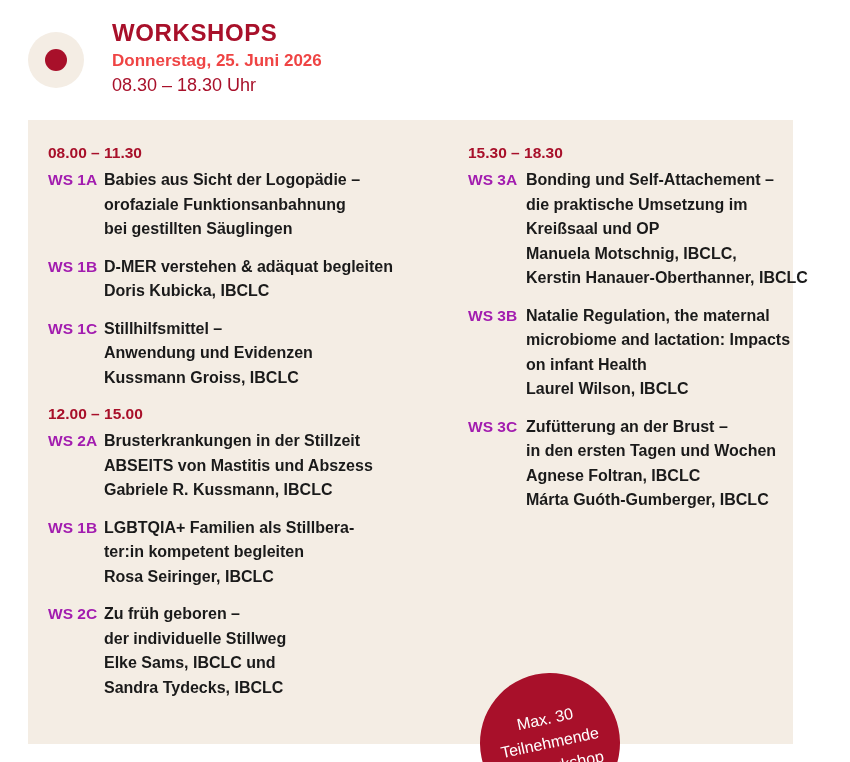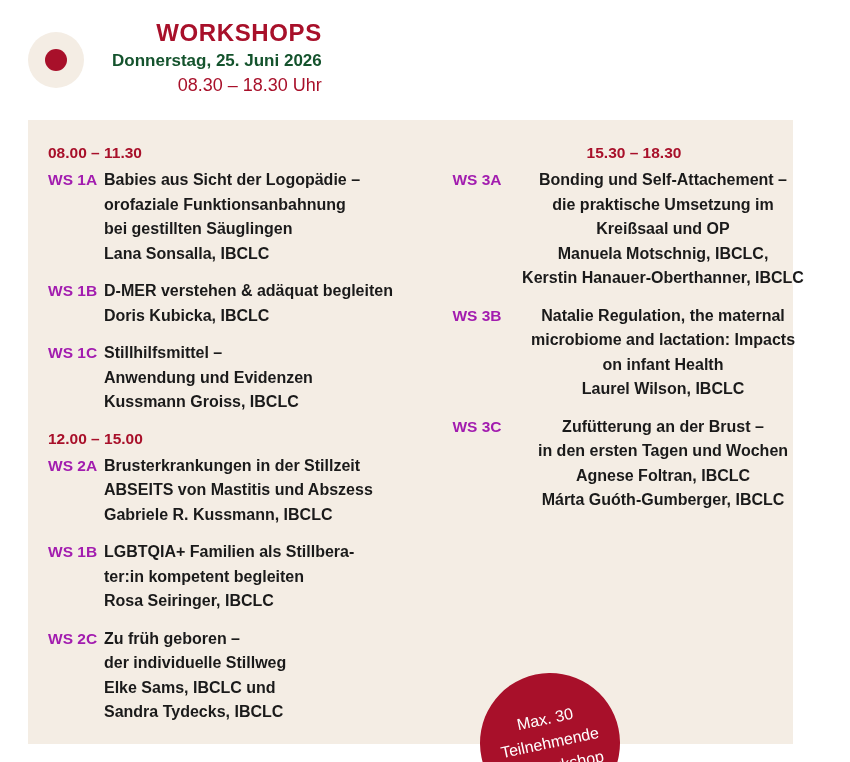--- a/index.html
+++ b/index.html
@@ -20,21 +20,20 @@
     height: 762px;
   }
 
   
   .header {
     position: absolute;
     left: 28px;
     top: 18px;
     width: 790px;
     height: 90px;
-    text-align: right;
   }
   .header-badge {
     position: absolute;
     left: 0px;
     top: 14px;
     width: 56px;
     height: 56px;
     border-radius: 50%;
     background: #f4ede4;
     display: flex;
@@ -55,21 +54,21 @@
   .header-title {
     font-size: 24px;
     font-weight: bold;
     letter-spacing: 0.6px;
     color: #a8102a;
     line-height: 30px;
   }
   .header-date {
     font-size: 17px;
     font-weight: bold;
-    color: #14532d;
+    color: #ef4444;
     line-height: 25px;
   }
   .header-time {
     font-size: 18px;
     font-weight: normal;
     color: #a8102a;
     line-height: 25px;
   }
 
   
@@ -80,21 +79,21 @@
     width: 765px;
     height: 624px;
     background: #f4ede4;
   }
 
   .col {
     position: absolute;
     top: 22px;
   }
   .col-left { left: 20px; width: 380px; }
-  .col-right { left: 420px; width: 372px; text-align: center; }
+  .col-right { left: 440px; width: 372px; }
 
   .time-head {
     color: #a8102a;
     font-weight: bold;
     font-size: 15.5px;
     line-height: 22px;
     margin-bottom: 4px;
   }
   .time-head.second {
   }
@@ -173,21 +172,20 @@
     <div class="col col-left">
 
       <div class="time-head">08.00 – 11.30</div>
 
       <div class="ws">
         <div class="ws-code">WS 1A</div>
         <div class="ws-body">
           <div class="ws-title">Babies aus Sicht der Logopädie –
 orofaziale Funktionsanbahnung
 bei gestillten Säuglingen</div>
-          <div class="ws-speaker">Lana Sonsalla, IBCLC</div>
         </div>
       </div>
 
       <div class="ws">
         <div class="ws-code">WS 1B</div>
         <div class="ws-body">
           <div class="ws-title">D-MER verstehen &amp; adäquat begleiten</div>
           <div class="ws-speaker">Doris Kubicka, IBCLC</div>
         </div>
       </div>

